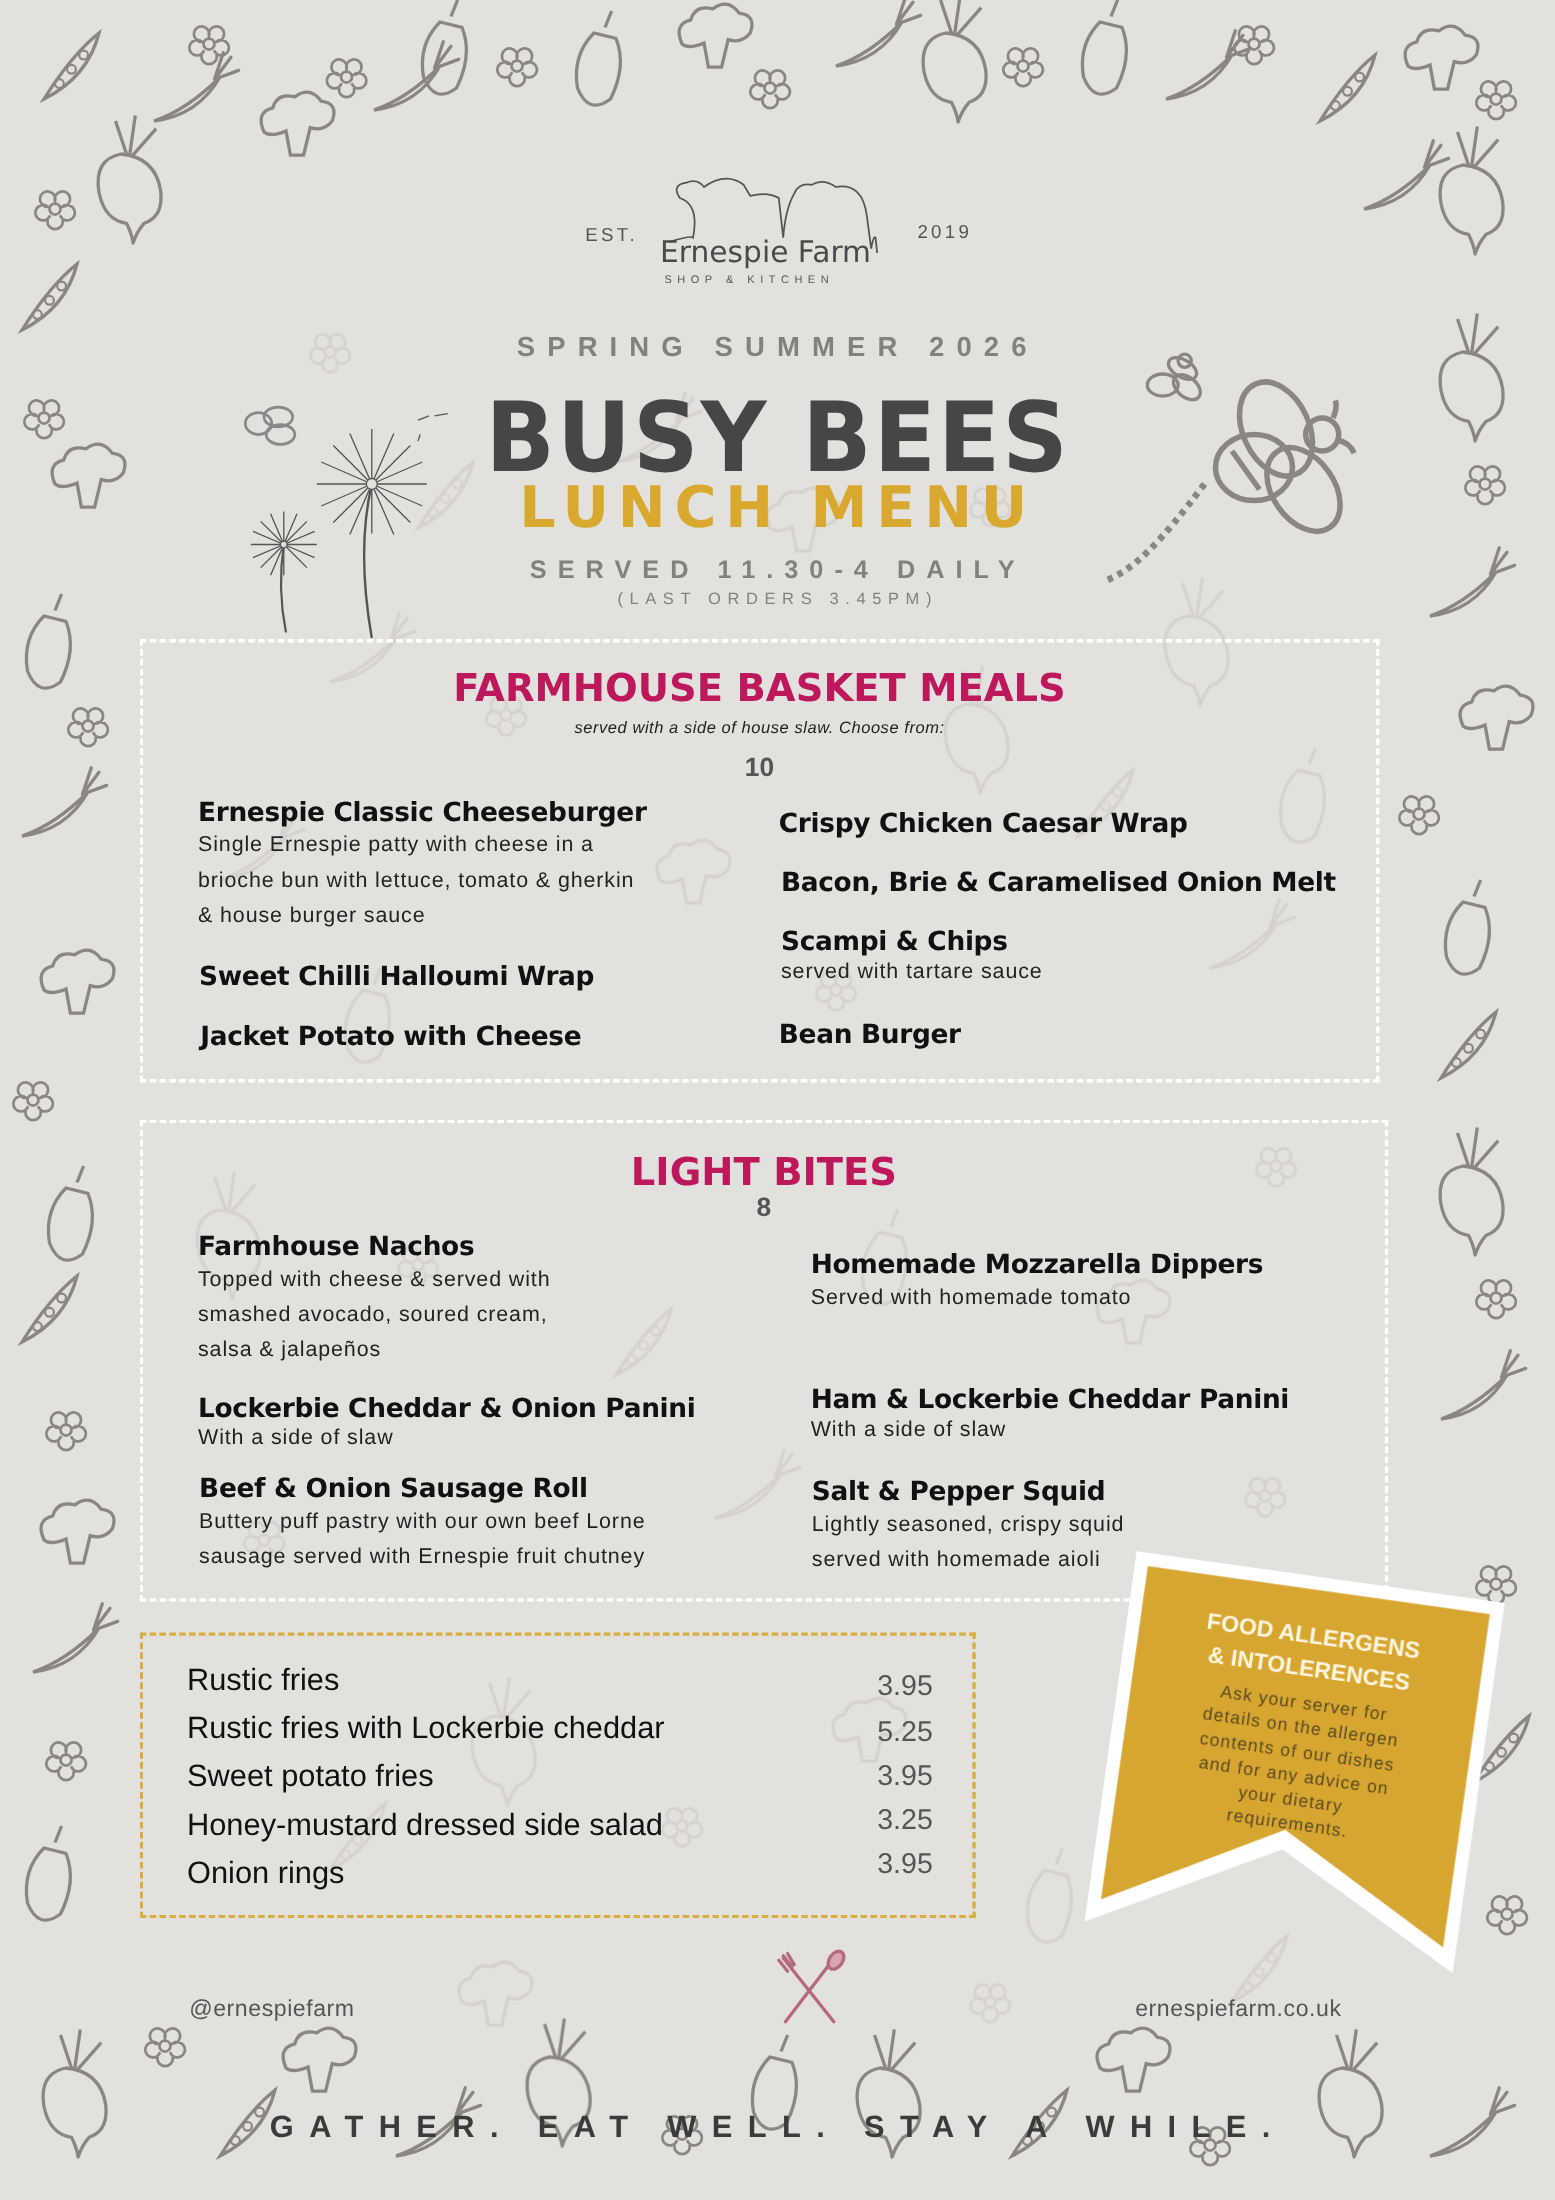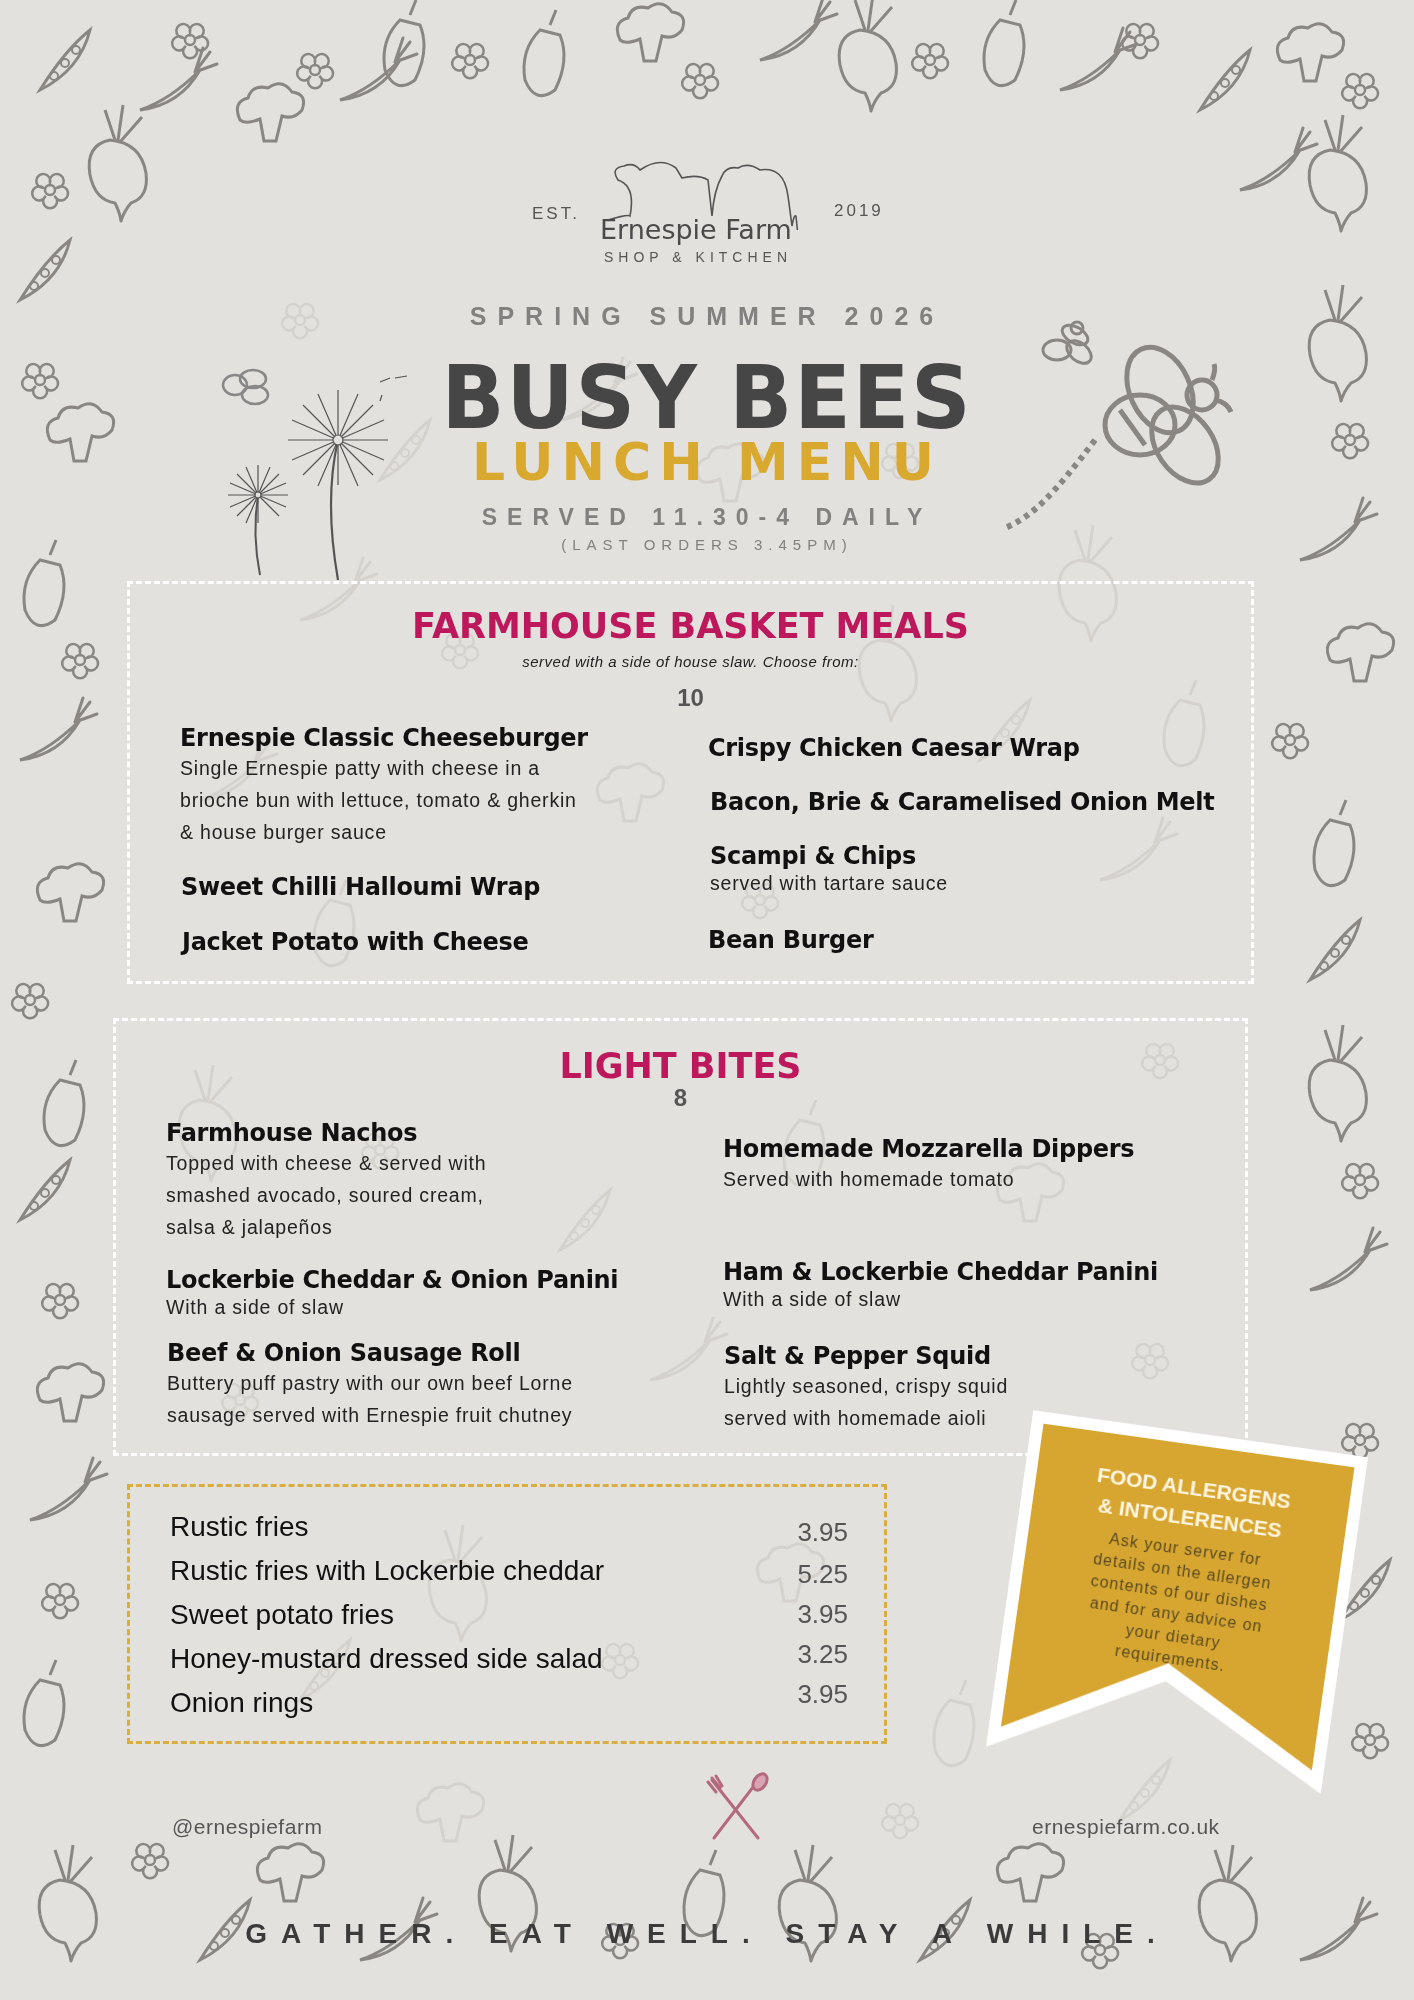--- a/index.html
+++ b/index.html
@@ -8,32 +8,32 @@
     background:#e3e1dd;
     font-family:"Liberation Sans", sans-serif;
     color:#111;
   }
   .bg-doodles { position:absolute; inset:0; z-index:0; }
   .abs { position:absolute; }
   .center-text { text-align:center; }
   .est { left:532px; top:204px; font-size:17px; letter-spacing:3px; color:#555; }
   .year { left:834px; top:201px; font-size:17px; letter-spacing:3px; color:#555; }
   .farm-name { left:600px; top:214px; font-size:27px; color:#4a4a4a; font-family:"DejaVu Sans", sans-serif; }
-  .farm-sub { left:604px; top:249px; font-size:14px; letter-spacing:5px; color:#555; }
+  .farm-sub { left:604px; top:249px; font-size:10px; letter-spacing:5px; color:#555; }
 
   .season { left:0; width:1414px; top:302px; font-size:25px; font-weight:bold; letter-spacing:11px; color:#838080; }
   .title1 { left:0; width:1414px; top:346px; font-size:88px; font-weight:bold; color:#464646; letter-spacing:2px; font-family:"DejaVu Sans", sans-serif; transform:scaleX(0.94); }
   .title2 { left:0; width:1414px; top:432px; font-size:52px; font-weight:bold; color:#d9a82e; letter-spacing:8px; font-family:"DejaVu Sans", sans-serif; }
   .served { left:0; width:1414px; top:504px; font-size:23px; font-weight:bold; letter-spacing:10px; color:#838080; }
   .lastorders { left:0; width:1414px; top:536px; font-size:15px; letter-spacing:6px; color:#838080; }
 
   
   .panel { position:absolute; border:3px dashed #fff; box-sizing:border-box; }
   .panel-basket { left:127px; top:581px; width:1127px; height:403px; }
-  .panel-light { left:113px; top:1018px; width:1135px; height:438px; }
+  .panel-light { left:127px; top:1018px; width:1135px; height:438px; }
   .panel-sides { left:127px; top:1484px; width:760px; height:260px; border-color:#d8ae3e; }
 
   .sec-title { position:absolute; left:0; right:0; text-align:center; font-family:"DejaVu Sans", sans-serif; font-weight:bold; color:#be185d; }
   .sec-sub { position:absolute; left:0; right:0; text-align:center; font-style:italic; font-size:15px; color:#222; letter-spacing:0.5px; }
   .sec-price { position:absolute; left:0; right:0; text-align:center; font-size:24px; font-weight:bold; color:#555; }
 
   .item { position:absolute; }
   .item-name { font-weight:bold; font-size:24px; color:#111; white-space:nowrap; font-family:"DejaVu Sans", sans-serif; letter-spacing:-0.3px; }
   .item-desc { font-size:19.5px; color:#222; line-height:32px; letter-spacing:0.8px; }
 

